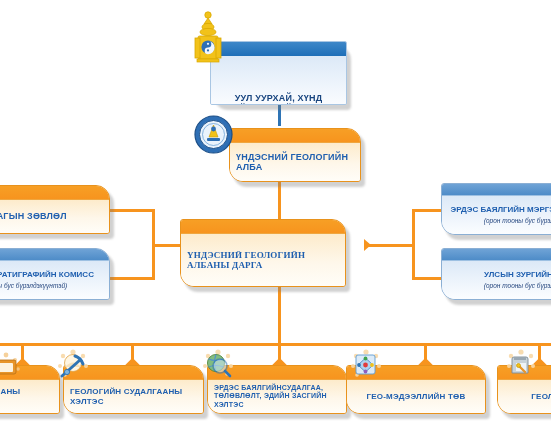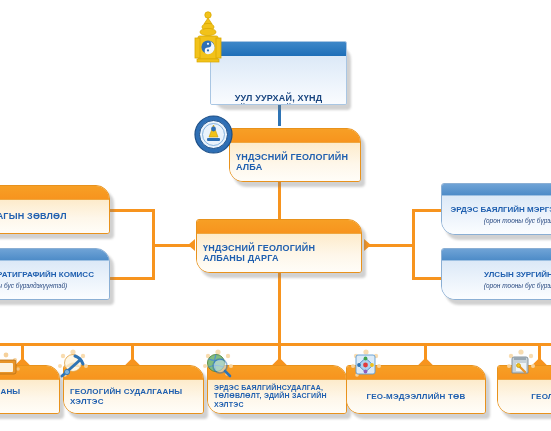--- a/index.html
+++ b/index.html
@@ -183,21 +183,21 @@
     <svg width="39" height="39" viewBox="0 0 39 39">
       <circle cx="19.5" cy="19.5" r="18.5" fill="#2E6FB5" stroke="#1B4E87" stroke-width="1.2"></circle>
       <circle cx="19.5" cy="19.5" r="14" fill="#EAF3FC" stroke="#1B4E87" stroke-width="1"></circle>
       <circle cx="19.5" cy="19.5" r="11" fill="none" stroke="#6CA2D6" stroke-width="0.8"></circle>
       <path d="M19.5 10 L24 22 L15 22 Z" fill="#F2C21A" stroke="#C79A08" stroke-width="0.6"></path>
       <circle cx="19.5" cy="14" r="2.4" fill="#2E6FB5"></circle>
       <rect x="13" y="23" width="13" height="3" rx="1" fill="#2E6FB5"></rect>
     </svg>
   </div>
 
-  <div class="box orange" style="left:196px;top:219px;width:166px;height:54px;">
+  <div class="box orange" style="left:180px;top:219px;width:166px;height:68px;font-family:Liberation Serif, serif;">
     <div class="shadow"></div>
     <div class="card">
       <div class="bar"></div>
       <div class="body">
         <div class="label fs9">ҮНДЭСНИЙ ГЕОЛОГИЙН АЛБАНЫ ДАРГА</div>
       </div>
     </div>
   </div>
 
   <div class="box orange" style="left:-80px;top:185px;width:190px;height:49px;">

